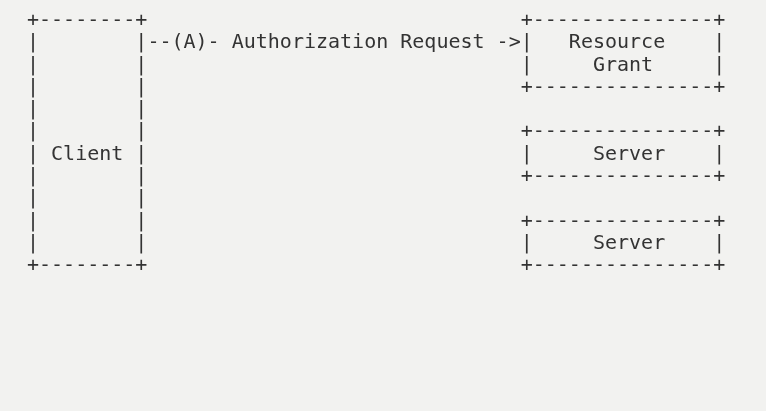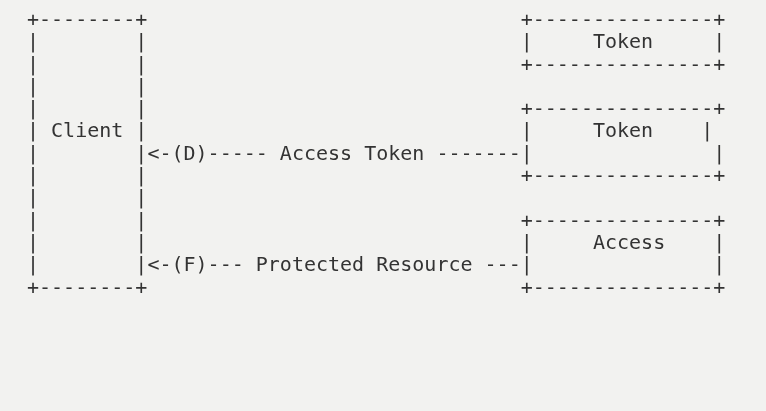--- a/index.html
+++ b/index.html
@@ -27,25 +27,24 @@
   .ascii-line {
     white-space: pre;
     height: 22.3px;
   }
 </style>
 </head>
 <body style="background: rgb(242, 242, 240);">
 
 <div class="ascii-diagram" style="color: rgb(51, 51, 51);">
   <div class="ascii-line">+--------+                               +---------------+</div>
-  <div class="ascii-line">|        |                               |     Token     |</div>
+  <div class="ascii-line">|        |--(A)- Authorization Request -&gt;|   Resource    |</div>
+  <div class="ascii-line">|        |                               |     Grant     |</div>
   <div class="ascii-line">|        |                               +---------------+</div>
   <div class="ascii-line">|        |</div>
   <div class="ascii-line">|        |                               +---------------+</div>
-  <div class="ascii-line">| Client |                               |     Token    |</div>
-  <div class="ascii-line">|        |&lt;-(D)----- Access Token -------|               |</div>
+  <div class="ascii-line">| Client |                               |     Server    |</div>
   <div class="ascii-line">|        |                               +---------------+</div>
   <div class="ascii-line">|        |</div>
   <div class="ascii-line">|        |                               +---------------+</div>
-  <div class="ascii-line">|        |                               |     Access    |</div>
-  <div class="ascii-line">|        |&lt;-(F)--- Protected Resource ---|               |</div>
+  <div class="ascii-line">|        |                               |     Server    |</div>
   <div class="ascii-line">+--------+                               +---------------+</div>
 </div>
 
 </body></html>

